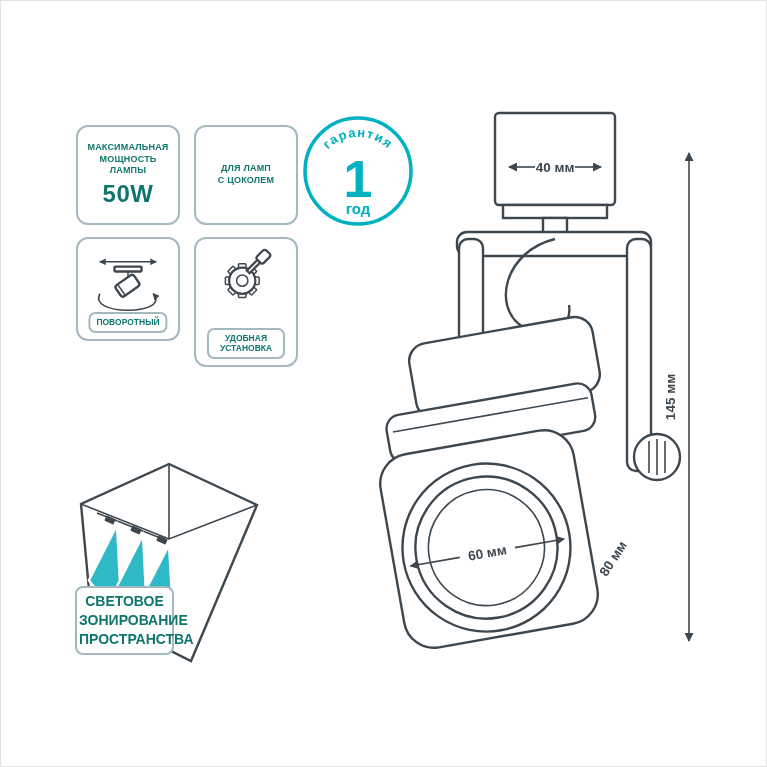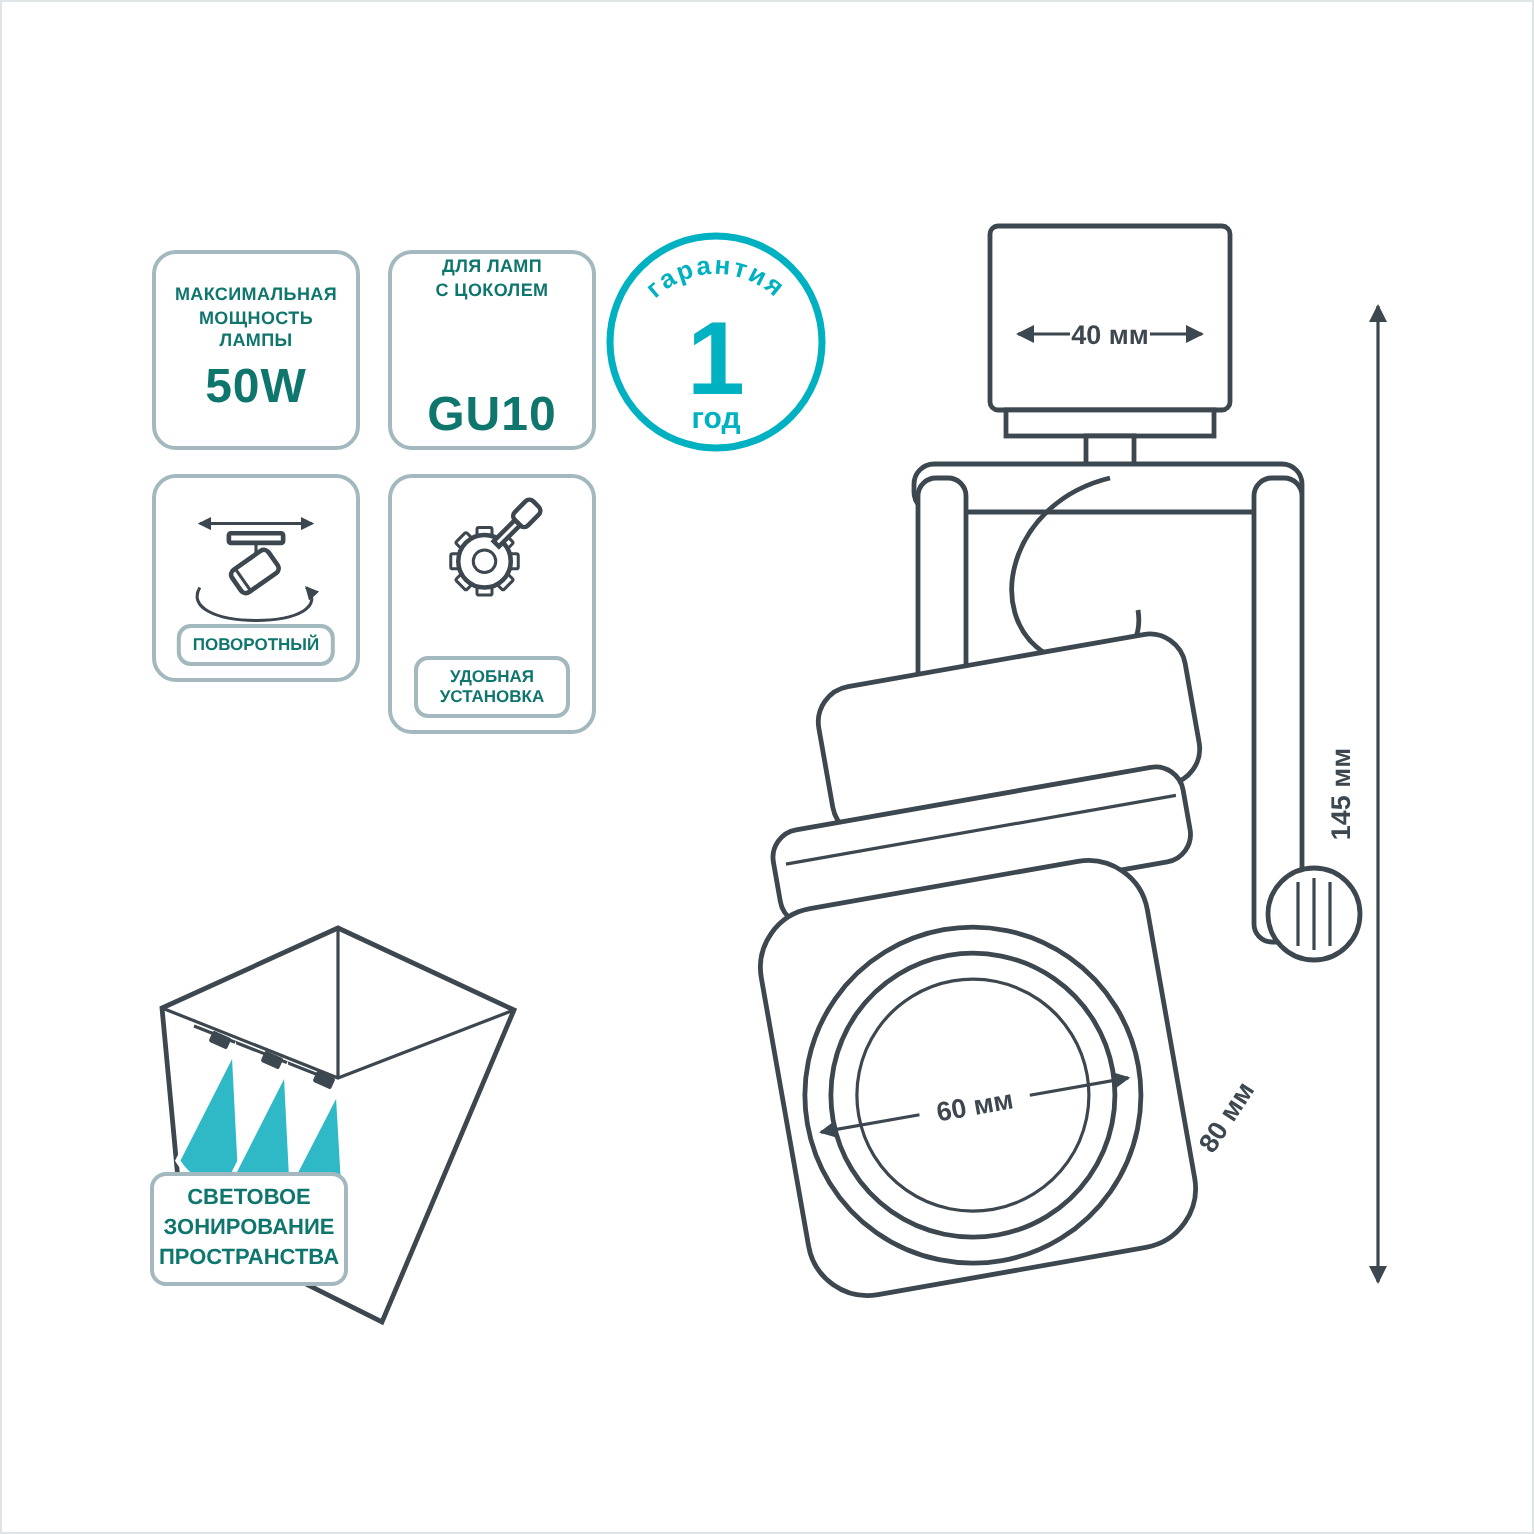--- a/index.html
+++ b/index.html
@@ -26,21 +26,21 @@
     border:2px solid #a3b8bf;border-radius:7px;background:#fff;
     font-size:8.5px;font-weight:700;line-height:1.25;padding:3px 6px;white-space:nowrap;
   }
   .inner-caption.two{white-space:pre-line;min-width:62px;}
   .warranty{position:absolute;left:299px;top:112px;width:116px;height:116px;}
   
   .zoning-svg{position:absolute;left:70px;top:458px;}
   .zoning-caption{
     position:absolute;left:74px;top:585px;width:99px;box-sizing:border-box;
     border:2px solid #a3b8bf;border-radius:8px;background:#fff;text-align:center;
-    font-size:11px;font-weight:700;line-height:1.35;padding:4px 2px;
+    font-size:14px;font-weight:700;line-height:1.35;padding:4px 2px;
   }
   
   .lamp-svg{position:absolute;left:358px;top:98px;}
   svg text{fill:#3d474f;font-family:"Liberation Sans","DejaVu Sans",sans-serif;font-weight:600;}
   .dim{font-size:13.5px;}
   .wh{fill:#ffffff;stroke:#3d474f;stroke-width:2.4;}
   .ln{fill:none;stroke:#3d474f;stroke-width:2.4;}
   .thin{fill:none;stroke:#3d474f;stroke-width:1.6;}
   .teal-txt{fill:#00b1c1;}
 </style>
@@ -52,21 +52,20 @@
   <section class="badge badge-power">
     <div class="badge-caption pre">МАКСИМАЛЬНАЯ
 МОЩНОСТЬ
 ЛАМПЫ</div>
     <div class="badge-value">50W</div>
   </section>
 
   <section class="badge badge-socket">
     <div class="badge-caption pre">ДЛЯ ЛАМП
 С ЦОКОЛЕМ</div>
-    <div class="badge-value">GU10</div>
   </section>
 
   <div class="warranty">
     <svg width="116" height="116" viewBox="0 0 116 116">
       <circle cx="58" cy="58" r="53" fill="#fff" stroke="#00b1c1" stroke-width="3.5"></circle>
       <defs>
           <path id="warrArc" d="M 15 67 A 43 43 0 0 1 101 67" fill="none"></path>
         </defs>
       <text font-size="13" font-weight="700" letter-spacing="1.2" class="teal-txt">
         <textPath href="#warrArc" startOffset="50%" text-anchor="middle">гарантия</textPath>

